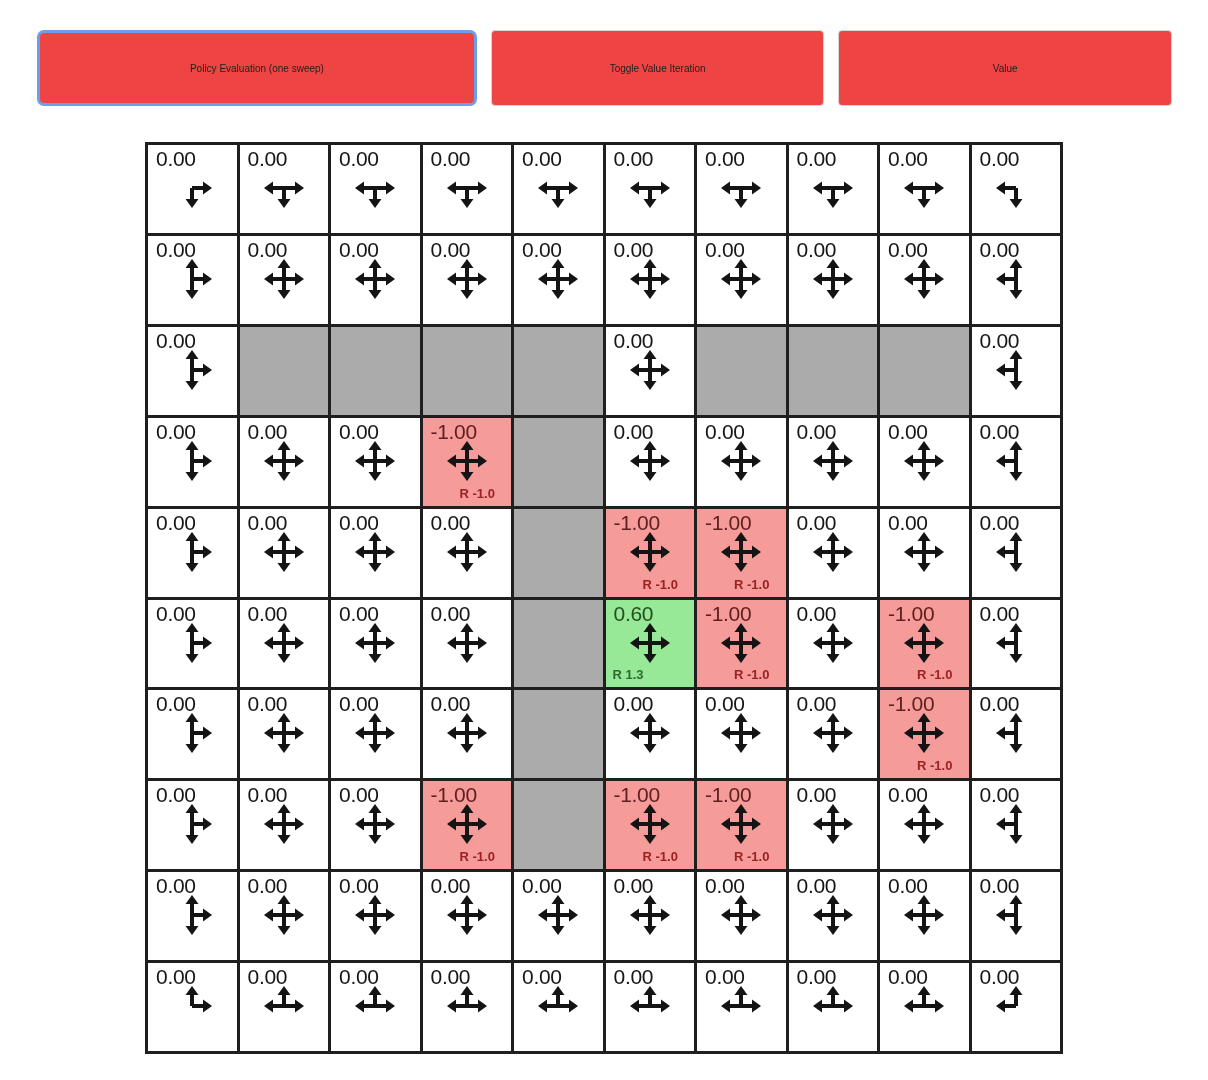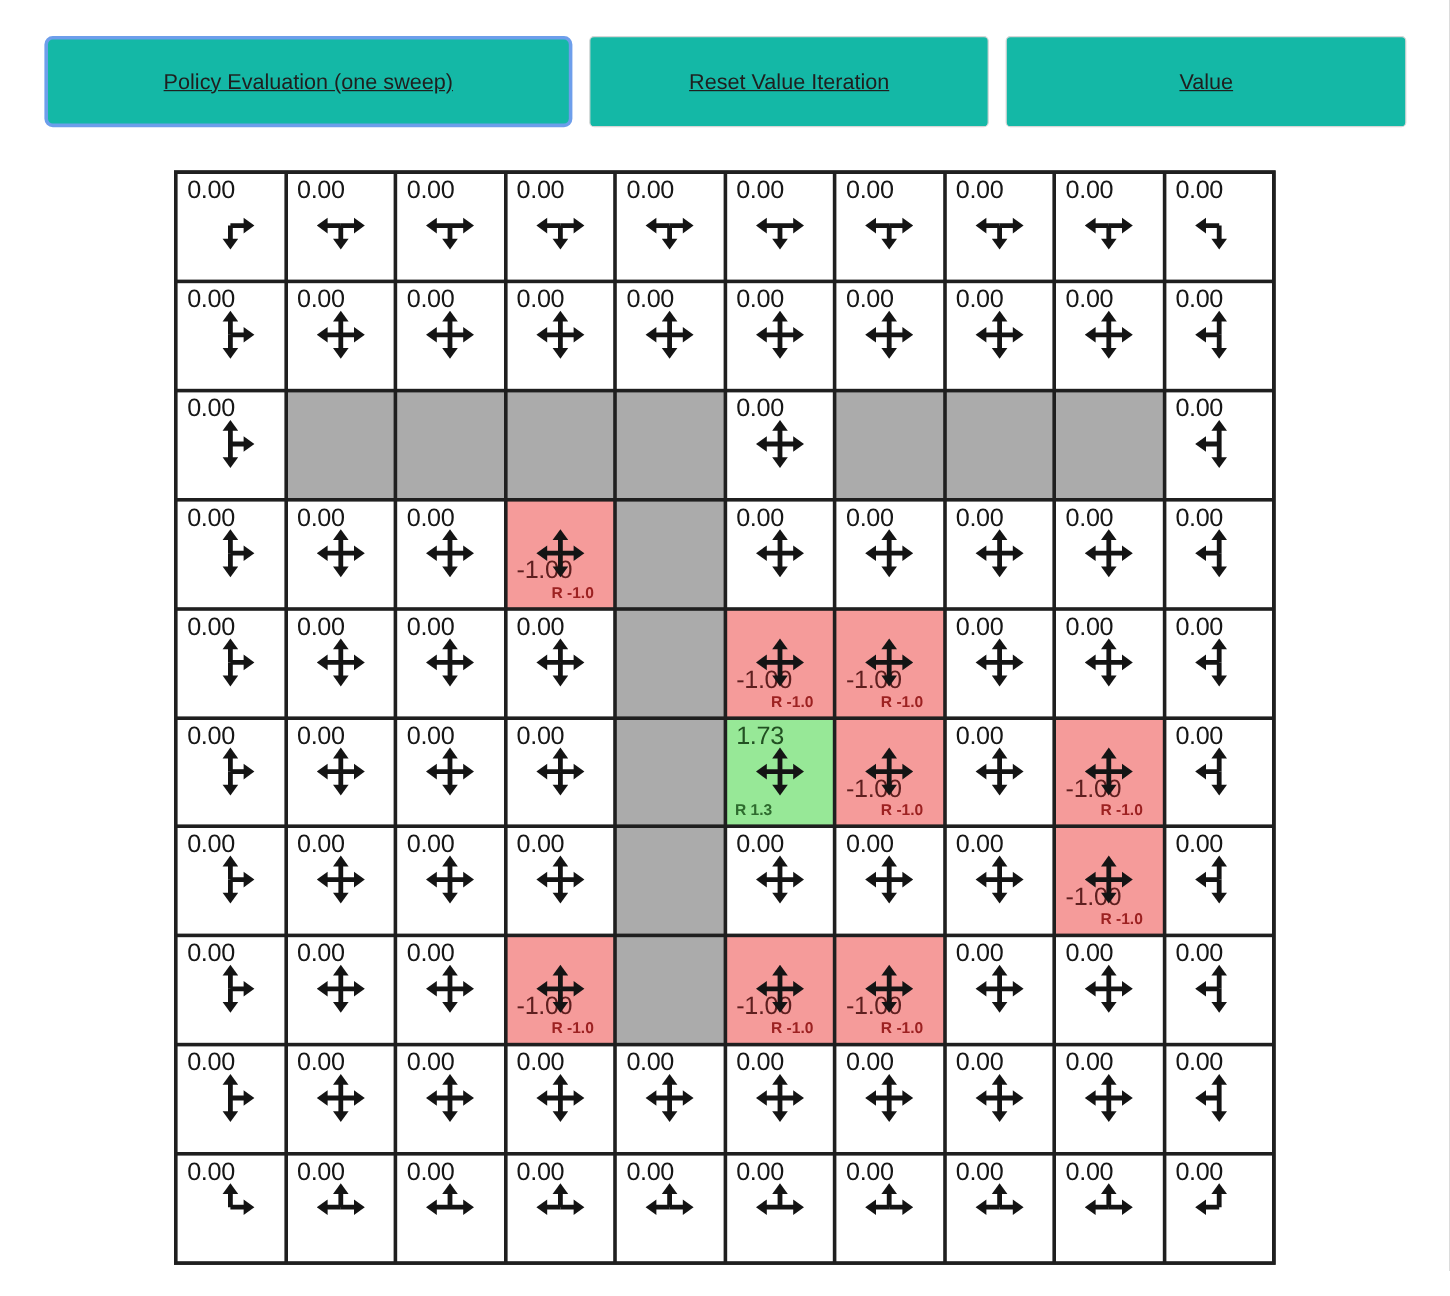--- a/index.html
+++ b/index.html
@@ -7,54 +7,54 @@
     width:1208px;height:1080px;overflow:hidden;
     font-family:"Liberation Sans", sans-serif;
     --focus-border:#6d9eeb; --button-border:#d6d6d6; --grid-line:#1f1f1f;
     --wall-bg:#ababab; --penalty-bg:#f59b9a; --goal-bg:#97e897;
     --penalty-value-text:#5e1f1f; --penalty-reward-text:#9c2121;
     --goal-value-text:#225022; --goal-reward-text:#2e6b2e;
     --value-text:#161616; --arrow:#141414;
   }
   .toolbar{display:flex;gap:14px;margin:30px 36px 0 37px;align-items:stretch;}
   .btn{
-    flex:1;height:76px;background:#14b8a6;
+    flex:1;height:76px;background:#ef4444;
     border:1px solid var(--button-border);border-radius:4px;
-    font-family:"Liberation Sans", sans-serif;font-size:18px;color:#1f1f1f;
-    cursor:pointer;white-space:nowrap;text-decoration:underline;
+    font-family:"Liberation Sans", sans-serif;font-size:10px;color:#1f1f1f;
+    cursor:pointer;white-space:nowrap;
   }
   .btn.active{border:3px solid var(--focus-border);border-radius:7px;flex:1.32;}
   .grid{
     display:grid;grid-template-columns:repeat(10,1fr);grid-auto-rows:1fr;
     gap:3px;background:var(--grid-line);border:3px solid var(--grid-line);
     width:912px;height:906px;margin:36px auto 0;
   }
   .cell{position:relative;background:#ffffff;}
   .cell.wall{background:var(--wall-bg);}
   .cell.penalty{background:var(--penalty-bg);}
   .cell.goal{background:var(--goal-bg);}
   .val{
     position:absolute;top:2px;left:8px;
     font-size:21px;letter-spacing:-0.3px;color:var(--value-text);
   }
-  .penalty .val{color:var(--penalty-value-text);margin-top:44px;}
+  .penalty .val{color:var(--penalty-value-text);}
   .goal .val{color:var(--goal-value-text);}
   .arrows{position:absolute;left:50%;top:21px;transform:translateX(-50%);}
   .arrows line{stroke:var(--arrow);stroke-width:4;}
   .arrows polygon{fill:var(--arrow);}
   .reward{position:absolute;left:7px;bottom:5px;font-size:13px;font-weight:600;}
   .penalty .reward{color:var(--penalty-reward-text);padding-left:30px;}
   .goal .reward{color:var(--goal-reward-text);}
 </style>
 </head>
 <body style="--focus-border: #6d9eeb; --button-border: #d6d6d6; --grid-line: #1f1f1f; --wall-bg: #ababab; --penalty-bg: #f59b9a; --penalty-value-text: #5e1f1f; --penalty-reward-text: #9c2121; --goal-bg: #97e897; --goal-value-text: #225022; --goal-reward-text: #2e6b2e; --value-text: #161616; --arrow: #141414;">
 
 <div class="toolbar">
   <button type="button" class="btn active">Policy Evaluation (one sweep)</button>
-  <button type="button" class="btn">Reset Value Iteration</button>
+  <button type="button" class="btn">Toggle Value Iteration</button>
   <button type="button" class="btn">Value</button>
 </div>
 
 <div class="grid" id="grid">
     <div class="cell normal">
       <span class="val">0.00</span>
       <svg class="arrows" width="44" height="44" viewBox="0 0 44 44">
         <line x1="22" y1="22" x2="22" y2="34"></line>
         <polygon points="22,42 15.5,33 28.5,33"></polygon>
         <line x1="22" y1="22" x2="34" y2="22"></line>
@@ -602,21 +602,21 @@
         <line x1="22" y1="22" x2="22" y2="34"></line>
         <polygon points="22,42 15.5,33 28.5,33"></polygon>
         <line x1="22" y1="22" x2="10" y2="22"></line>
         <polygon points="2,22 11,15.5 11,28.5"></polygon>
         <line x1="22" y1="22" x2="34" y2="22"></line>
         <polygon points="42,22 33,28.5 33,15.5"></polygon>
       </svg>
     </div>
     <div class="cell wall"></div>
     <div class="cell goal">
-      <span class="val">1.73</span>
+      <span class="val">0.60</span>
       <svg class="arrows" width="44" height="44" viewBox="0 0 44 44">
         <line x1="22" y1="22" x2="22" y2="10"></line>
         <polygon points="22,2 28.5,11 15.5,11"></polygon>
         <line x1="22" y1="22" x2="22" y2="34"></line>
         <polygon points="22,42 15.5,33 28.5,33"></polygon>
         <line x1="22" y1="22" x2="10" y2="22"></line>
         <polygon points="2,22 11,15.5 11,28.5"></polygon>
         <line x1="22" y1="22" x2="34" y2="22"></line>
         <polygon points="42,22 33,28.5 33,15.5"></polygon>
       </svg>

